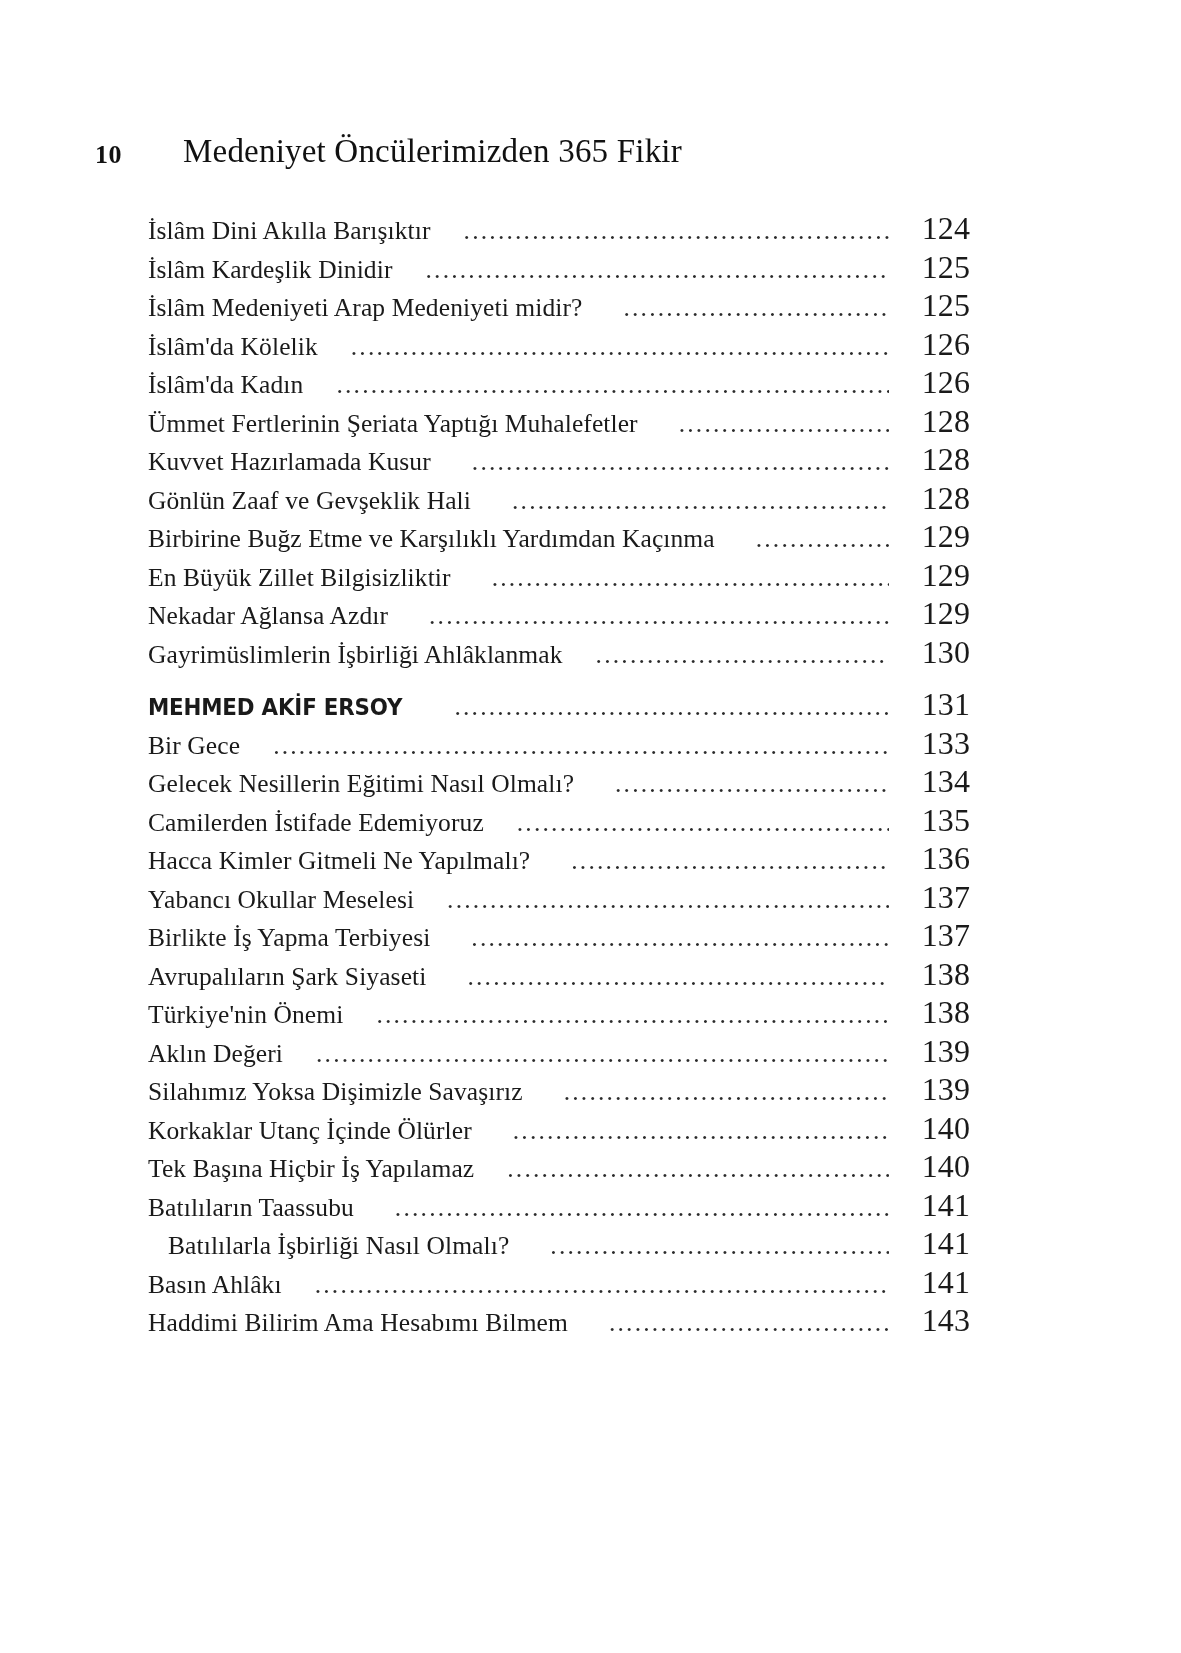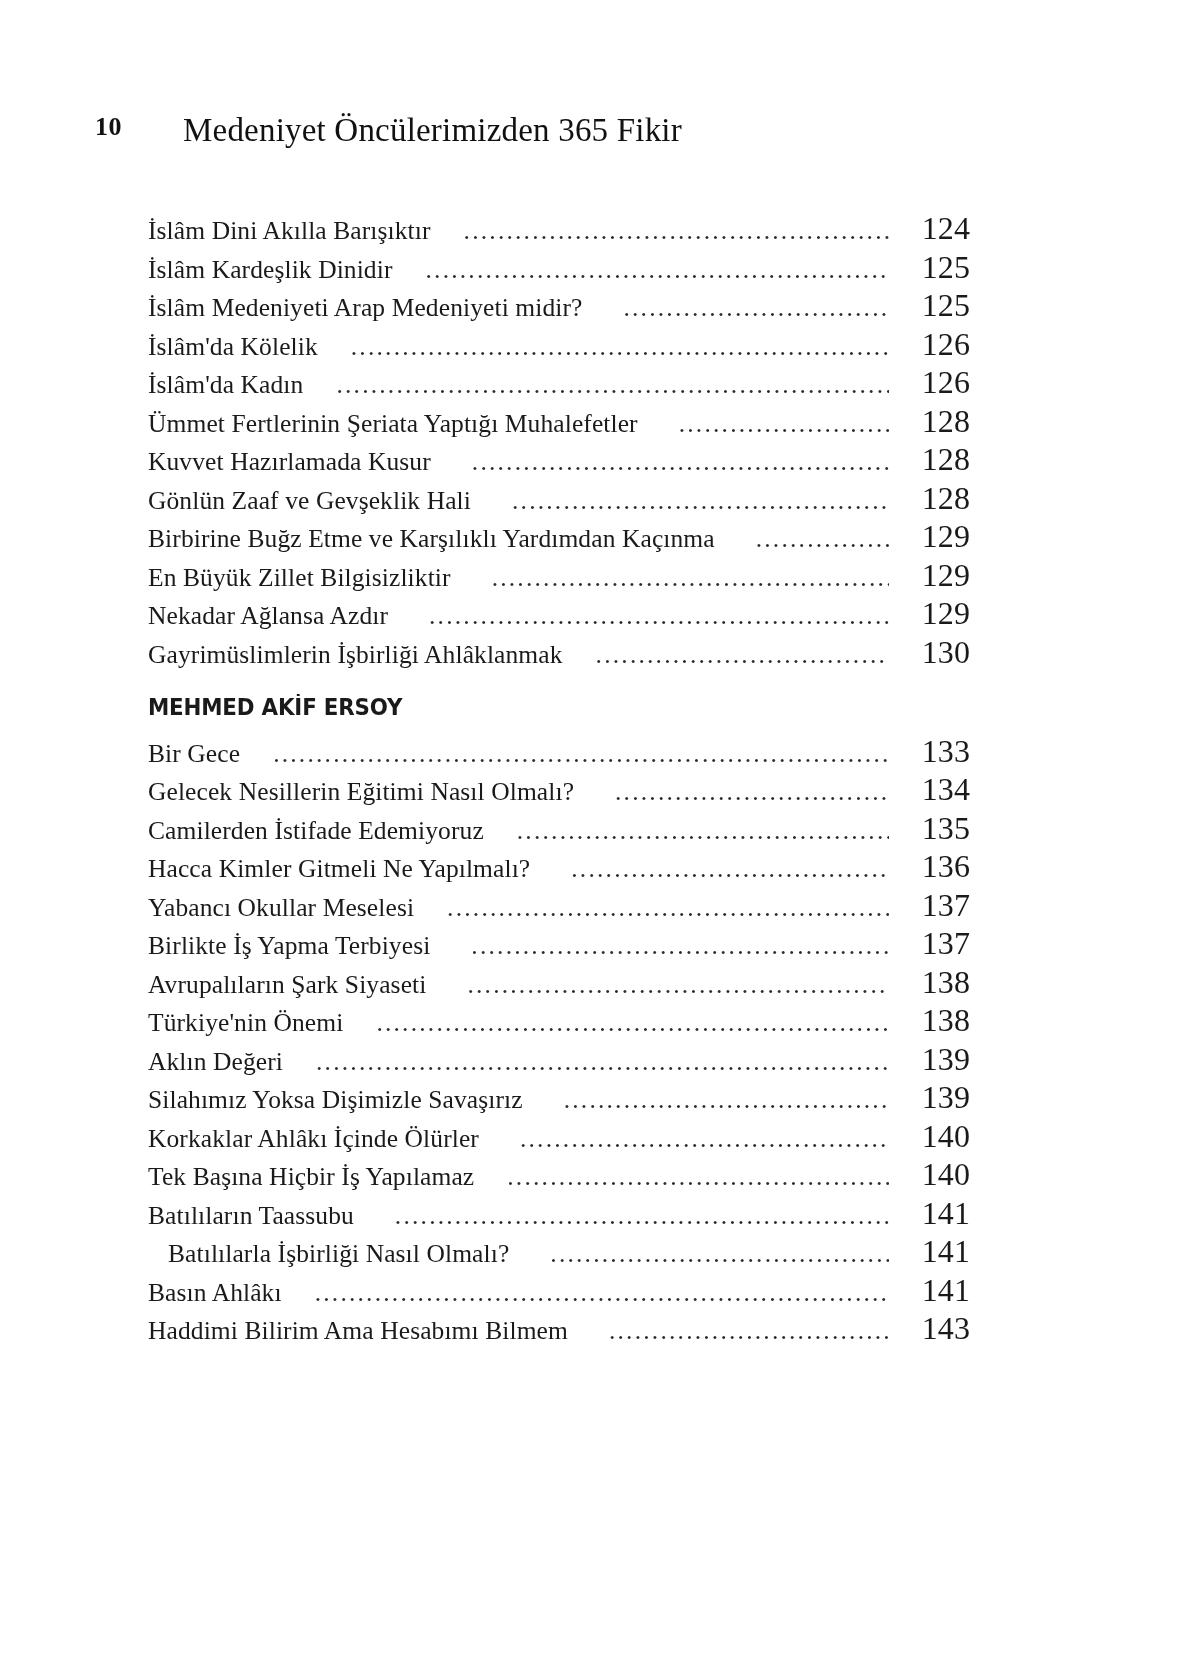--- a/index.html
+++ b/index.html
@@ -17,25 +17,25 @@
     width: 1181px;
     height: 1653px;
     background: #ffffff;
     overflow: hidden;
     box-sizing: border-box;
   }
 
   
   .running-head {
     position: absolute;
-    top: 112px;
+    top: 133px;
     left: 95px;
     right: 95px;
     display: flex;
-    align-items: flex-start;
+    align-items: flex-end;
   }
   .folio {
     font-family: "Liberation Serif", "DejaVu Serif", serif;
     font-weight: bold;
     font-size: 26px;
     letter-spacing: 0.5px;
     color: #111111;
     width: 88px;
     flex: 0 0 88px;
   }
@@ -55,22 +55,21 @@
   }
   .toc-row {
     display: flex;
     align-items: baseline;
     width: 100%;
     height: 38.5px;
     overflow: hidden;
     gap: 33px;
   }
   .toc-row.gap-before {
-    margin-top: 22px;
-    flex-direction: column;
+    margin-top: 14px;
   }
   .toc-label {
     font-size: 25.5px;
     line-height: 1.15;
     white-space: nowrap;
     flex: 0 0 auto;
     letter-spacing: 0.1px;
   }
   .toc-row.section .toc-label {
     font-family: "DejaVu Sans", "Liberation Sans", sans-serif;
@@ -220,21 +219,21 @@
         <span class="toc-label">Aklın Değeri</span>
         <span class="leader">.......................................................................................................................</span>
         <span class="toc-page">139</span>
       </div>
       <div class="toc-row">
         <span class="toc-label" style="padding-right: 8px;">Silahımız Yoksa Dişimizle Savaşırız</span>
         <span class="leader">.......................................................................................................................</span>
         <span class="toc-page">139</span>
       </div>
       <div class="toc-row">
-        <span class="toc-label" style="padding-right: 8px;">Korkaklar Ahlâkı İçinde Ölürler</span>
+        <span class="toc-label" style="padding-right: 8px;">Korkaklar Utanç İçinde Ölürler</span>
         <span class="leader">.......................................................................................................................</span>
         <span class="toc-page">140</span>
       </div>
       <div class="toc-row">
         <span class="toc-label">Tek Başına Hiçbir İş Yapılamaz</span>
         <span class="leader">.......................................................................................................................</span>
         <span class="toc-page">140</span>
       </div>
       <div class="toc-row">
         <span class="toc-label" style="padding-right: 8px;">Batılıların Taassubu</span>

